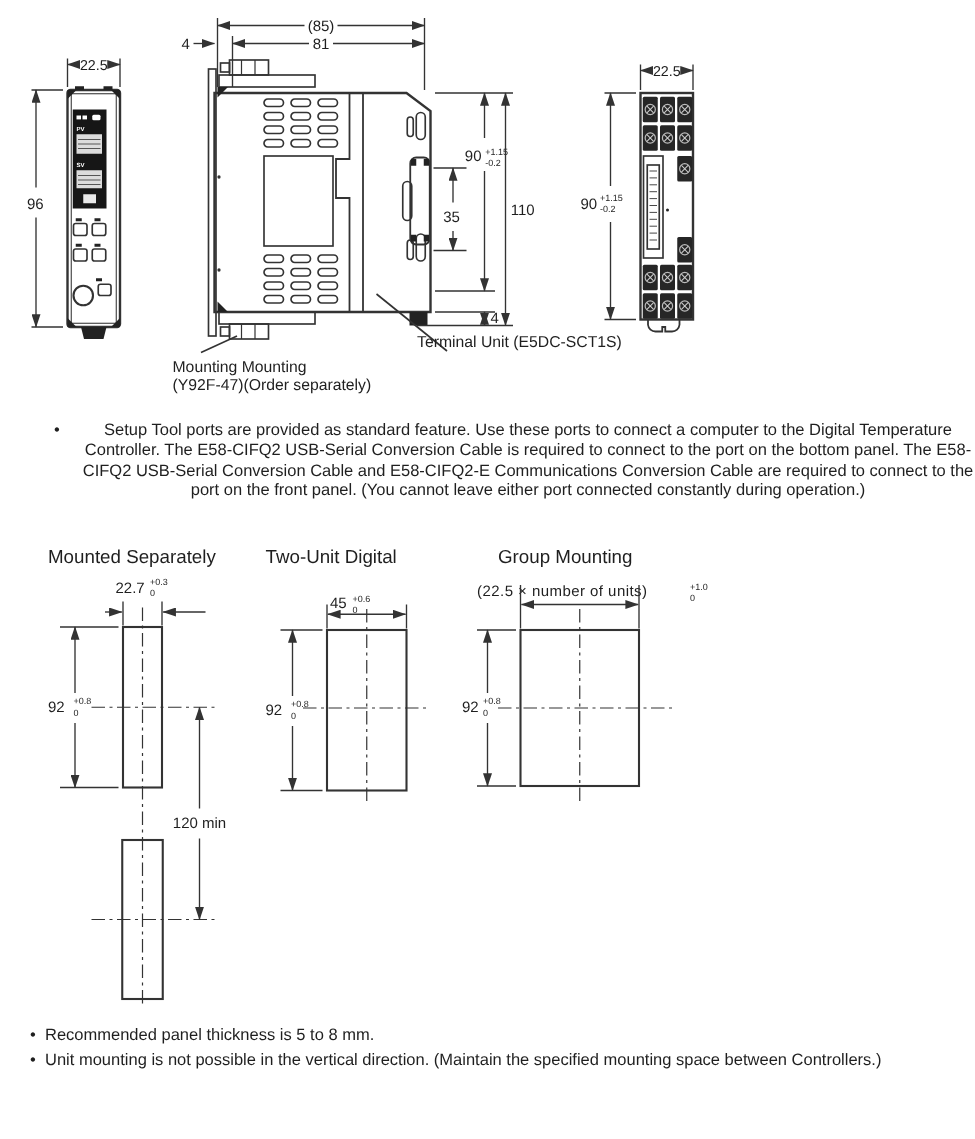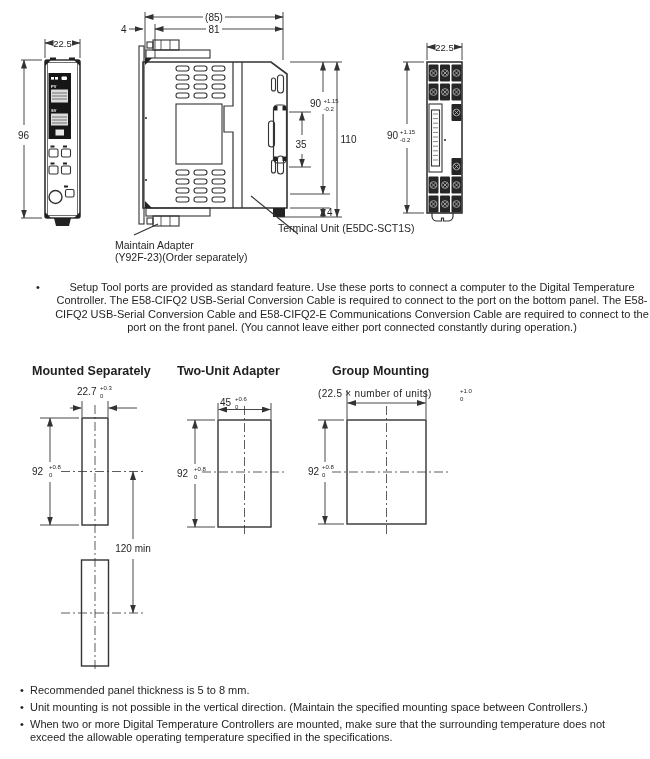--- a/index.html
+++ b/index.html
@@ -11,21 +11,21 @@
   svg{display:block;overflow:visible;}
   svg text{font-family:"Liberation Sans", sans-serif;fill:#1f1f1f;}
   .dim{font-size:10px;}
   .dim-sm{font-size:9.5px;}
   .tol{font-size:6px;}
   .disp-label{font-size:4px;font-weight:bold;fill:#ffffff;}
   .callout{font-size:10.5px;line-height:12px;color:#1f1f1f;}
   .note-block{font-size:11px;line-height:13.4px;}
   .bullet-item{position:relative;padding-left:10px;margin-bottom:3.5px;}
   .bullet-item::before{content:"\2022";position:absolute;left:0;top:0;}
-  .mount-title{font-size:12.5px;font-weight:bold;white-space:nowrap;}
+  .mount-title{font-size:12.5px;font-weight:normal;white-space:nowrap;}
   .ln{stroke:#333;fill:none;}
   .thick{stroke-width:1.6;}
   .med{stroke-width:1.1;}
   .thin{stroke-width:0.8;}
   .dimln{stroke:#333;stroke-width:0.9;fill:none;}
   .ctr{stroke:#333;stroke-width:0.8;fill:none;stroke-dasharray:9 3 2 3;}
   .dk{fill:#222;stroke:none;}
   .cutrect{stroke:#333;stroke-width:1.4;fill:none;}
 </style>
 </head>
@@ -254,31 +254,31 @@
           <use href="#tcellR" x="68.5" y="148.5"></use>
         <use href="#tcellR" x="45.5" y="167.5"></use>
           <use href="#tcellR" x="57" y="167.5"></use>
           <use href="#tcellR" x="68.5" y="167.5"></use>
       </g>
       <path class="ln" stroke-width="1.2" d="M49,185 v3.5 a5,5 0 0 0 5,4.5 h4.5 v-3 h2 v3 h4.5 a5,5 0 0 0 5,-4.5 v-3.5"></path>
     </g>
   </svg>
 
   <div class="abs callout" style="left:115px;top:239px;">
-    <div>Maintain Adapter</div>
-    <div>(Y92F-23)(Order separately)</div>
+    <div>Mounting Mounting</div>
+    <div>(Y92F-47)(Order separately)</div>
   </div>
   <div class="abs callout" style="left:278px;top:222px;">Terminal Unit (E5DC-SCT1S)</div>
 
   <div class="abs note-block" style="left:36px;top:281px;width:622px;text-align:center;">
     <div class="bullet-item">Setup Tool ports are provided as standard feature. Use these ports to connect a computer to the Digital Temperature Controller. The E58-CIFQ2 USB-Serial Conversion Cable is required to connect to the port on the bottom panel. The E58-CIFQ2 USB-Serial Conversion Cable and E58-CIFQ2-E Communications Conversion Cable are required to connect to the port on the front panel. (You cannot leave either port connected constantly during operation.)</div>
   </div>
 
   <div class="abs mount-title" style="left:32px;top:364px;">Mounted Separately</div>
-  <div class="abs mount-title" style="left:177px;top:364px;">Two-Unit Adapter</div>
+  <div class="abs mount-title" style="left:177px;top:364px;">Two-Unit Digital</div>
   <div class="abs mount-title" style="left:332px;top:364px;">Group Mounting</div>
 
   <svg class="abs" style="left:25px;top:378px;" width="165" height="300" viewBox="0 0 165 300">
     <defs>
       <marker id="arrM1" markerWidth="9" markerHeight="6" refX="8.5" refY="3" orient="auto-start-reverse" markerUnits="userSpaceOnUse">
         <path d="M0,0 L9,3 L0,6 Z" fill="#333"></path>
       </marker>
     </defs>
     <g>
       <text class="dim" x="52" y="17">22.7</text>
@@ -356,16 +356,15 @@
       <text class="tol" x="14" y="93">0</text>
     </g>
     <rect class="cutrect" x="39" y="36" width="79" height="104"></rect>
     <path class="ctr" d="M78.5,22 V150"></path>
     <path class="ctr" d="M24,88 H142"></path>
   </svg>
 
   <div class="abs note-block" style="left:20px;top:684px;width:622px;">
     <div class="bullet-item">Recommended panel thickness is 5 to 8 mm.</div>
     <div class="bullet-item">Unit mounting is not possible in the vertical direction. (Maintain the specified mounting space between Controllers.)</div>
-    <div class="bullet-item">When two or more Digital Temperature Controllers are mounted, make sure that the surrounding temperature does not exceed the allowable operating temperature specified in the specifications.</div>
   </div>
 
 </div>
 
 </body></html>

